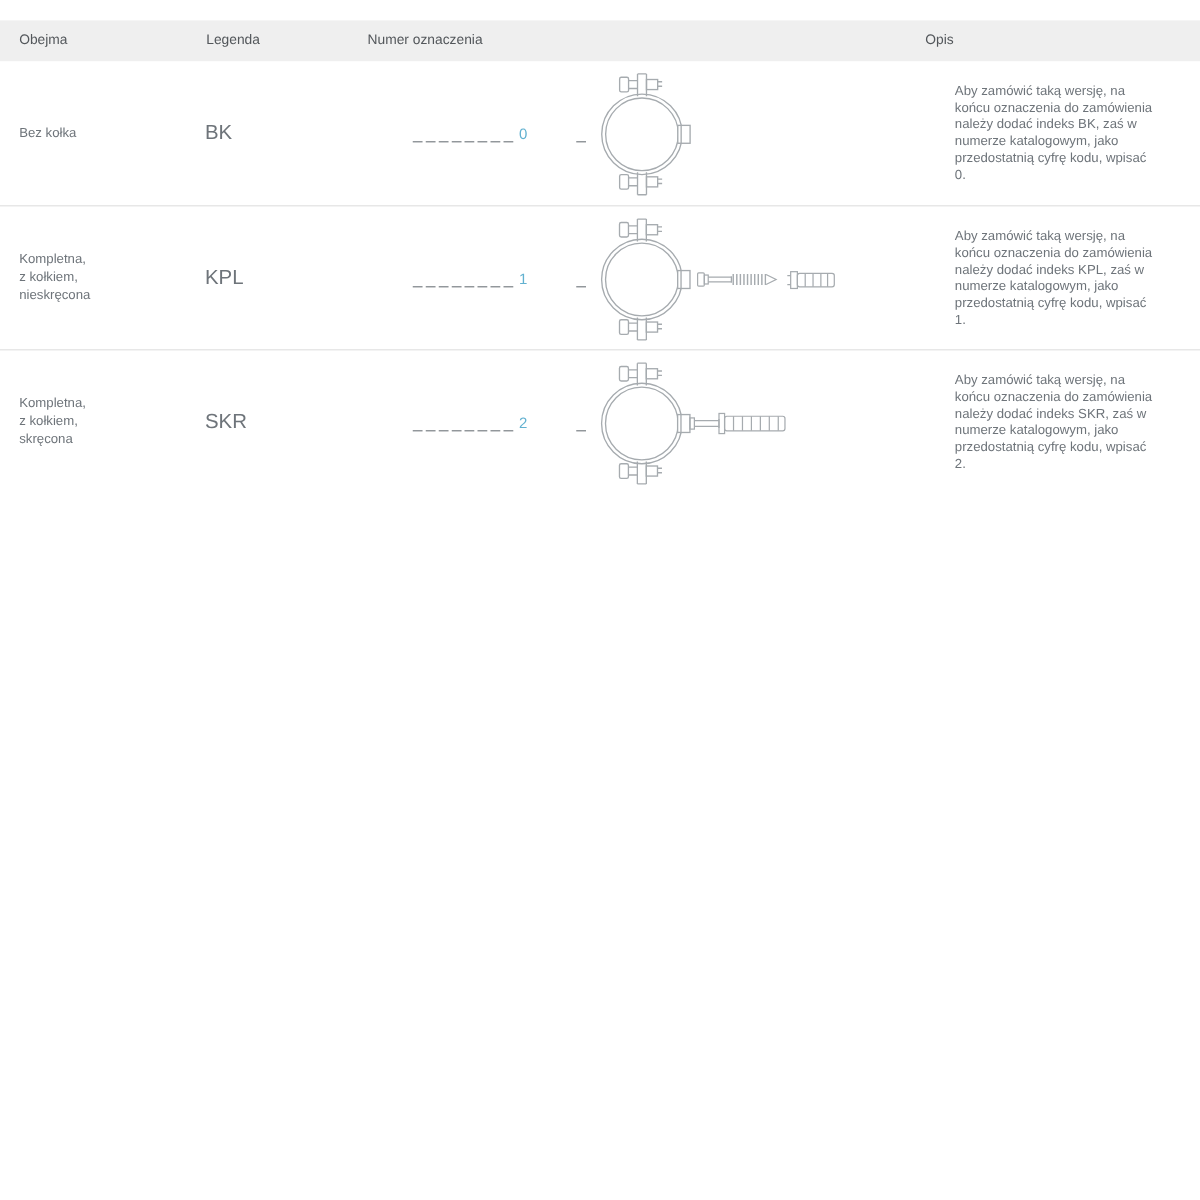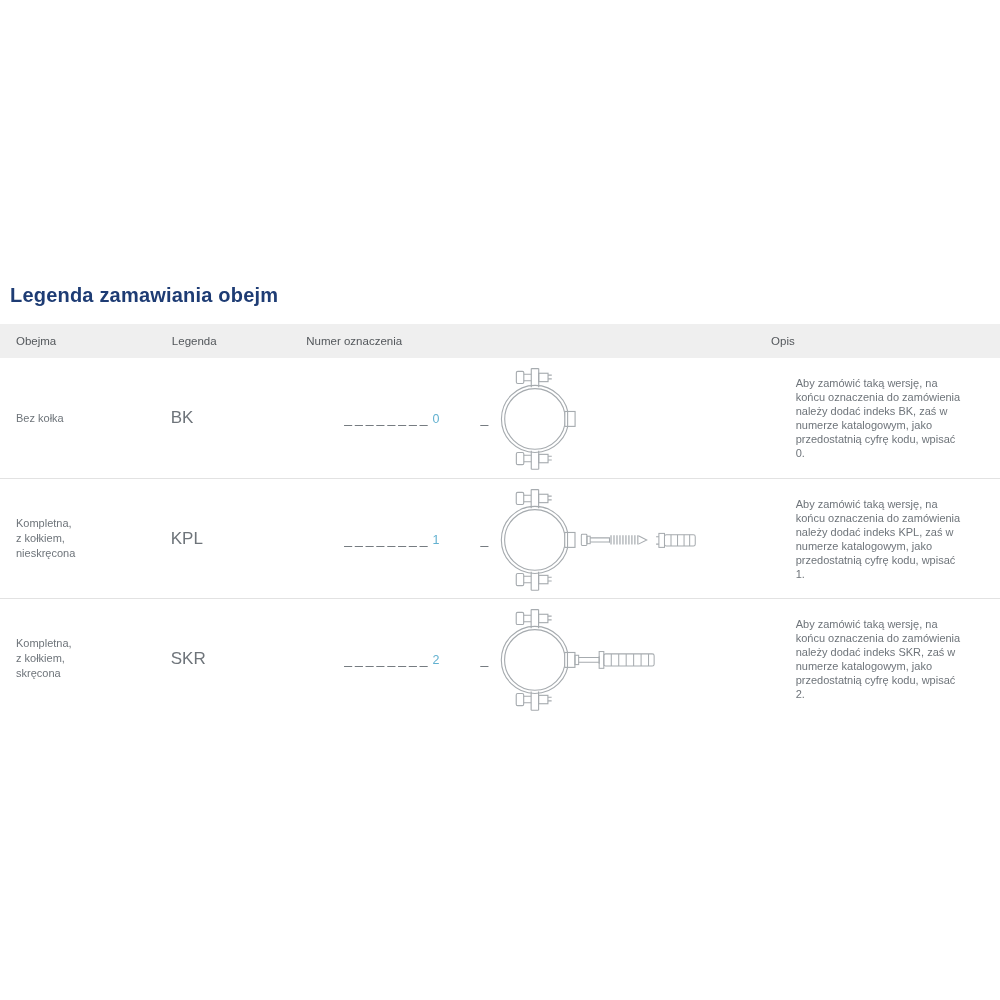--- a/index.html
+++ b/index.html
@@ -92,21 +92,20 @@
       <path d="M0 7 H3 M0 15 H3"></path>
       <rect x="3" y="3.5" width="6" height="15"></rect>
       <rect x="9" y="5" width="33" height="12" rx="2"></rect>
       <path d="M16 5 V17 M23 5 V17 M30 5 V17 M36 5 V17"></path>
     </g>
   </defs>
 </svg>
 
 <div class="page">
 
-  <h1 class="page-title">Legenda zamawiania obejm</h1>
 
   <div class="legend-table">
 
     <div class="thead">
       <div class="c1">Obejma</div>
       <div class="c2">Legenda</div>
       <div class="c3">Numer oznaczenia</div>
       <div class="c4"></div>
       <div class="c5">Opis</div>
     </div>

